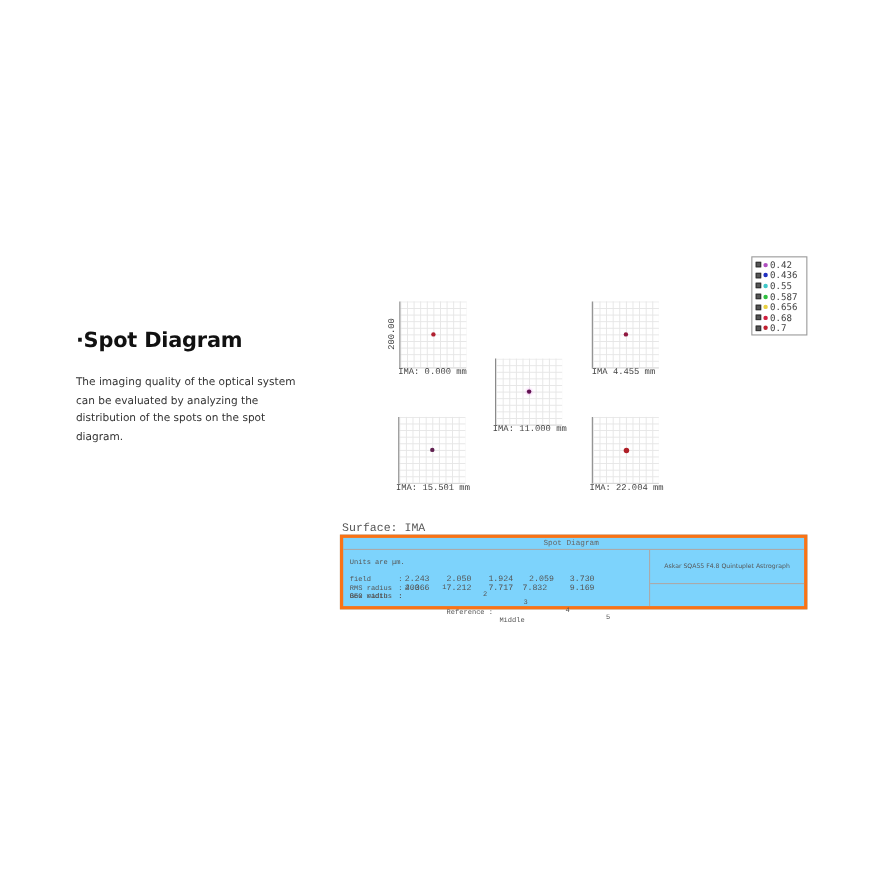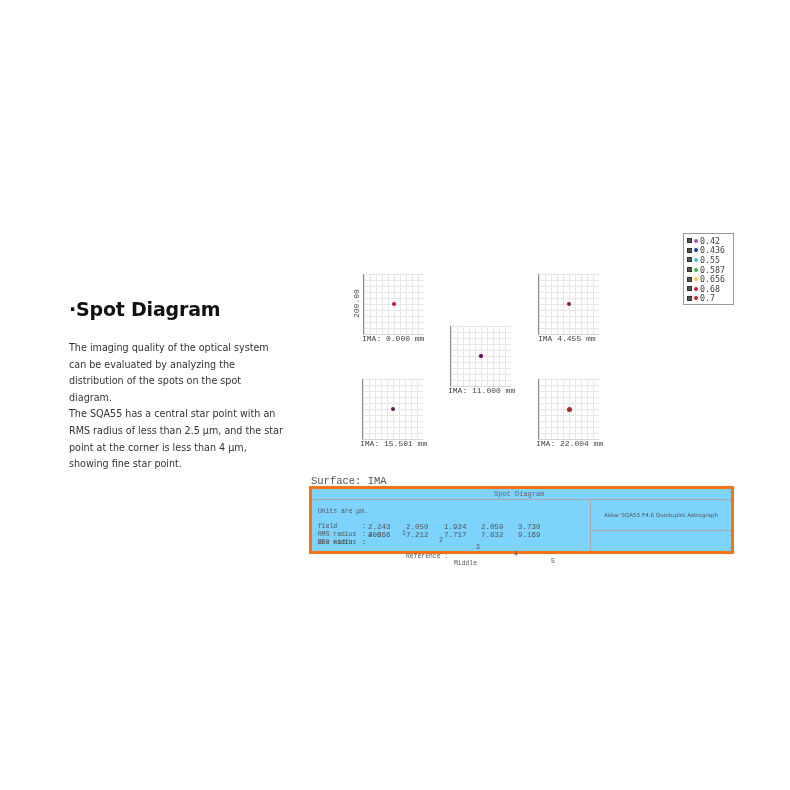--- a/index.html
+++ b/index.html
@@ -31,21 +31,20 @@
   .panel-right-bot { position:absolute; left:279px; top:42px; width:140px; height:20px; display:flex; align-items:center; justify-content:center; font-size:11px; font-weight:bold; color:#222; font-family:"DejaVu Sans", sans-serif; }
   .panel-right-bot sup { font-size:5px; }
   .tcell { position:absolute; }
 </style>
 </head>
 <body>
 
 <div class="abs title">·Spot Diagram</div>
 <div class="abs desc">
   <p>The imaging quality of the optical system can be evaluated by analyzing the distribution of the spots on the spot diagram.</p>
-  <p>The SQA55 has a central star point with an RMS radius of less than 2.5 μm, and the star point at the corner is less than 4 μm, showing fine star point.</p>
 </div>
 
 <div>
   <div class="ylabel" style="left:352px;top:318px;">200.00</div>
 
   <div class="spot" style="left:363px;top:274px;">
     <div class="dot" style="background:#b02030;" title="#b02030"></div>
   </div>
   <div class="spot-label" style="left:362px;top:334px;">IMA: 0.000 mm</div>
 
@@ -129,21 +128,21 @@
       <span class="tcell" style="left:88px;font-size:7.5px;top:-1px;">2.050</span>
       <span class="tcell" style="left:126px;font-size:7.5px;top:-1px;">1.924</span>
       <span class="tcell" style="left:163px;font-size:7.5px;top:-1px;">2.059</span>
       <span class="tcell" style="left:200px;font-size:7.5px;top:-1px;text-align:center;">3.730</span>
     </div>
     <div class="line" style="top:32px;">
       <span class="tcell" style="left:0;">GEO radius</span><span class="tcell" style="left:44px;">:</span>
       <span class="tcell" style="left:50px;font-size:7.5px;top:-1px;">4.366</span>
       <span class="tcell" style="left:88px;font-size:7.5px;top:-1px;">7.212</span>
       <span class="tcell" style="left:126px;font-size:7.5px;top:-1px;">7.717</span>
-      <span class="tcell" style="left:163px;font-size:7.5px;top:-1px;">7.832</span>
+      <span class="tcell" style="left:157px;font-size:7.5px;top:-1px;">7.832</span>
       <span class="tcell" style="left:200px;font-size:7.5px;top:-1px;">9.169</span>
     </div>
     <div class="line" style="top:32px;">
       <span class="tcell" style="left:0;">Box width</span><span class="tcell" style="left:44px;">:</span>
       <span class="tcell" style="left:50px;font-size:7.5px;top:-1px;">200</span>
       <span class="tcell" style="left:88px;">Reference :</span>
       <span class="tcell" style="left:136px;">Middle</span>
     </div>
   </div>
   <div class="panel-right-top">Askar SQA55 F4.8 Quintuplet Astrograph</div>

